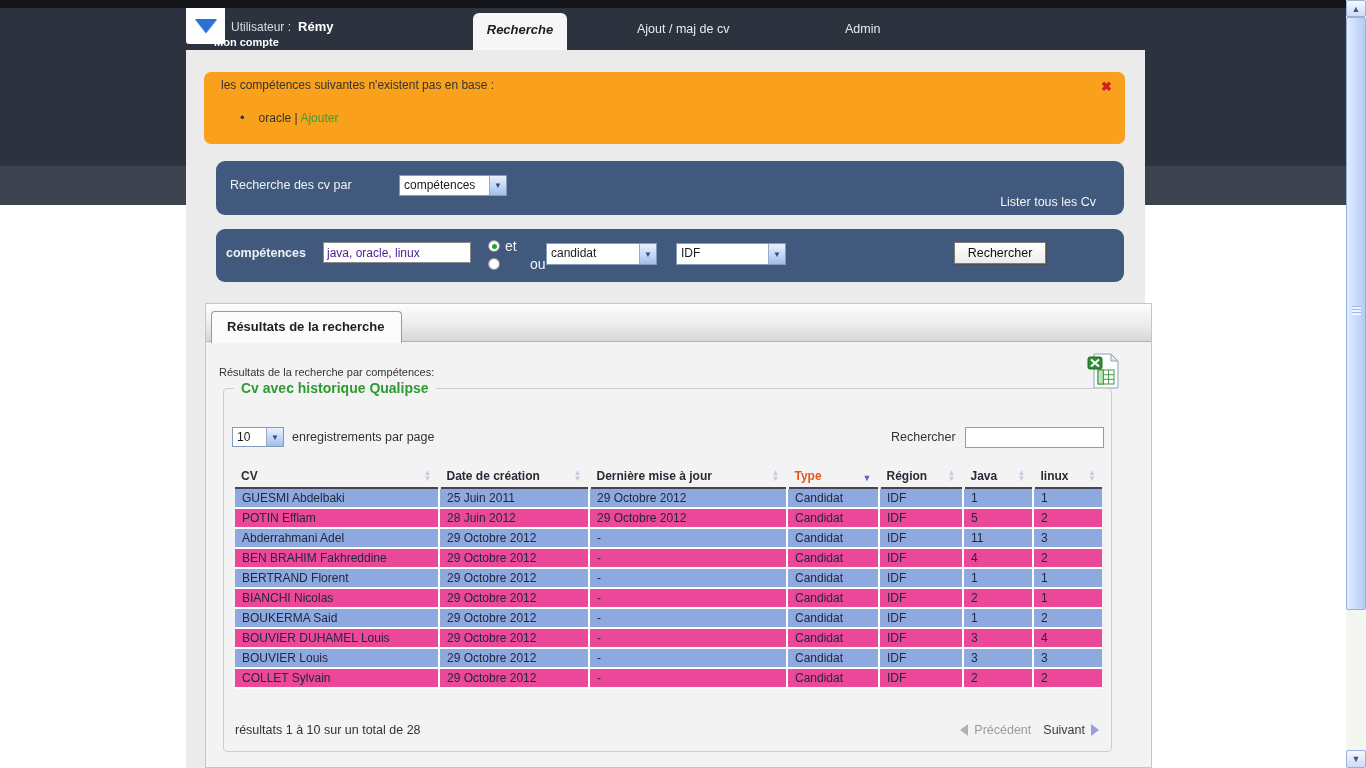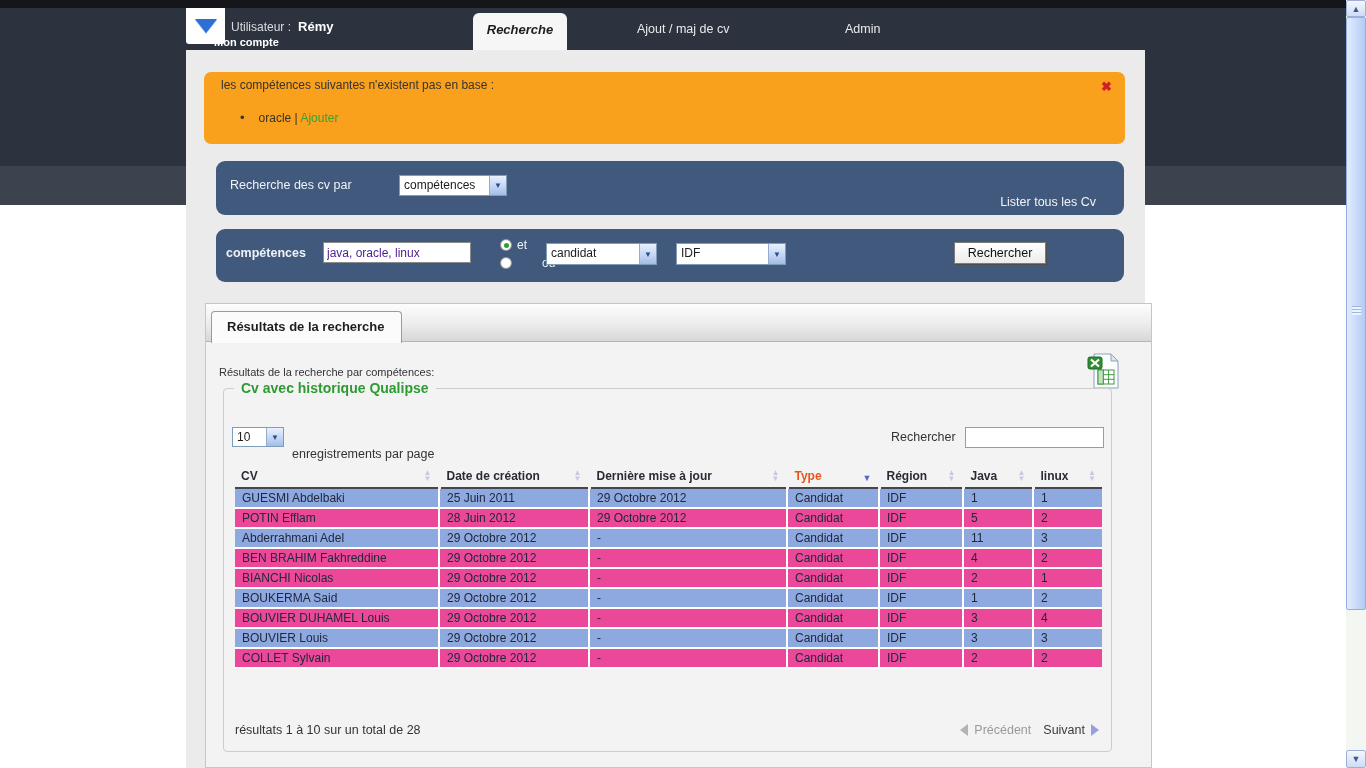--- a/index.html
+++ b/index.html
@@ -52,21 +52,21 @@
                     color:#24508f; font-size:8px; }
   #sel-searchtype { left:183px; top:14px; width:108px; height:21px; }
   #sel-type   { left:330px; top:14px; width:111px; height:22px; }
   #sel-region { left:460px; top:14px; width:110px; height:22px; }
   #sel-pagesize { left:8px;  top:38px; width:52px; height:20px; }
 
   .xp-input { background:#fff; border:1px solid #8a8a8a; font-family:"Liberation Sans",sans-serif;
               font-size:12px; color:#4c1d95; padding:0 3px; }
   #skills-input { left:107px; top:13px; width:148px; height:21px; }
 
-  .radio-row { left:284px; color:#f2f4f8; display:flex; align-items:center; gap:5px; font-size:12px; }
+  .radio-row { left:272px; color:#f2f4f8; display:flex; align-items:center; gap:5px; font-size:14px; }
   #radio-et-row { top:9px; } #radio-ou-row { top:27px;gap:30px; }
   .radio { width:12px; height:12px; border-radius:50%; background:radial-gradient(#ffffff 60%,#d7d7d7);
            border:1px solid #9a9a9a; display:inline-flex; align-items:center; justify-content:center; }
   .radio.sel::after { content:""; width:5px; height:5px; border-radius:50%; background:#2ca02c; }
 
   #search-btn { left:738px; top:13px; width:92px; height:22px; background:linear-gradient(180deg,#ffffff,#ececec);
                 border:1px solid #7b7b7b; box-shadow:1px 1px 0 #4e4e4e; font-size:12.5px; color:#111;
                 text-align:center; line-height:20px; cursor:pointer; }
 
   
@@ -78,21 +78,21 @@
                  border:1px solid #9a9a9a; border-bottom:none; border-radius:4px 4px 0 0;
                  font-weight:bold; font-size:13px; color:#1e1e1e; line-height:30px; padding-left:15px; z-index:2; }
   #caption { left:13px; top:62px; font-size:11px; color:#333; }
 
   #excel-icon { left:881px; top:49px; width:32px; height:36px; cursor:pointer; }
 
   #fieldset { left:17px; top:84px; width:889px; height:364px; border:1px solid #cdcdcd; border-radius:4px; }
   #legend { left:10px; top:-9px; background:#f3f3f3; padding:0 7px; color:#2e9b32;
             font-weight:bold; font-size:14px; }
 
-  #pagesize-label { left:68px; top:58px; color:#333; font-size:12.5px; }
+  #pagesize-label { left:68px; top:41px; color:#333; font-size:12.5px; }
   #filter-label { left:667px; top:41px; color:#333; font-size:12.5px; }
   #filter-input { left:741px; top:38px; width:139px; height:21px; border:1px solid #9b9b9b; }
 
   
   #cv-table { left:11px; top:79px; border-collapse:collapse; table-layout:fixed; }
   #cv-table th { font-size:12px; font-weight:bold; color:#2b2b36; text-align:left;
                  padding:0 2px 4px 6px; border-bottom:2px solid #45454f; border-right:3px solid #f3f3f3;
                  height:20px; position:relative; }
   #cv-table th .sort-icon { position:absolute; right:6px; top:2px; display:flex; flex-direction:column;
                  line-height:6px; font-size:8px; color:#c7cadf; }
@@ -255,20 +255,29 @@
           </tr>
           <tr class="row-orange">
             <td>BEN BRAHIM Fakhreddine</td>
             <td>29 Octobre 2012</td>
             <td>-</td>
             <td>Candidat</td>
             <td>IDF</td>
             <td>4</td>
             <td>2</td>
           </tr>
+          <tr class="row-blue">
+            <td>BERTRAND Florent</td>
+            <td>29 Octobre 2012</td>
+            <td>-</td>
+            <td>Candidat</td>
+            <td>IDF</td>
+            <td>1</td>
+            <td>1</td>
+          </tr>
           <tr class="row-orange">
             <td>BIANCHI Nicolas</td>
             <td>29 Octobre 2012</td>
             <td>-</td>
             <td>Candidat</td>
             <td>IDF</td>
             <td>2</td>
             <td>1</td>
           </tr>
           <tr class="row-blue">

